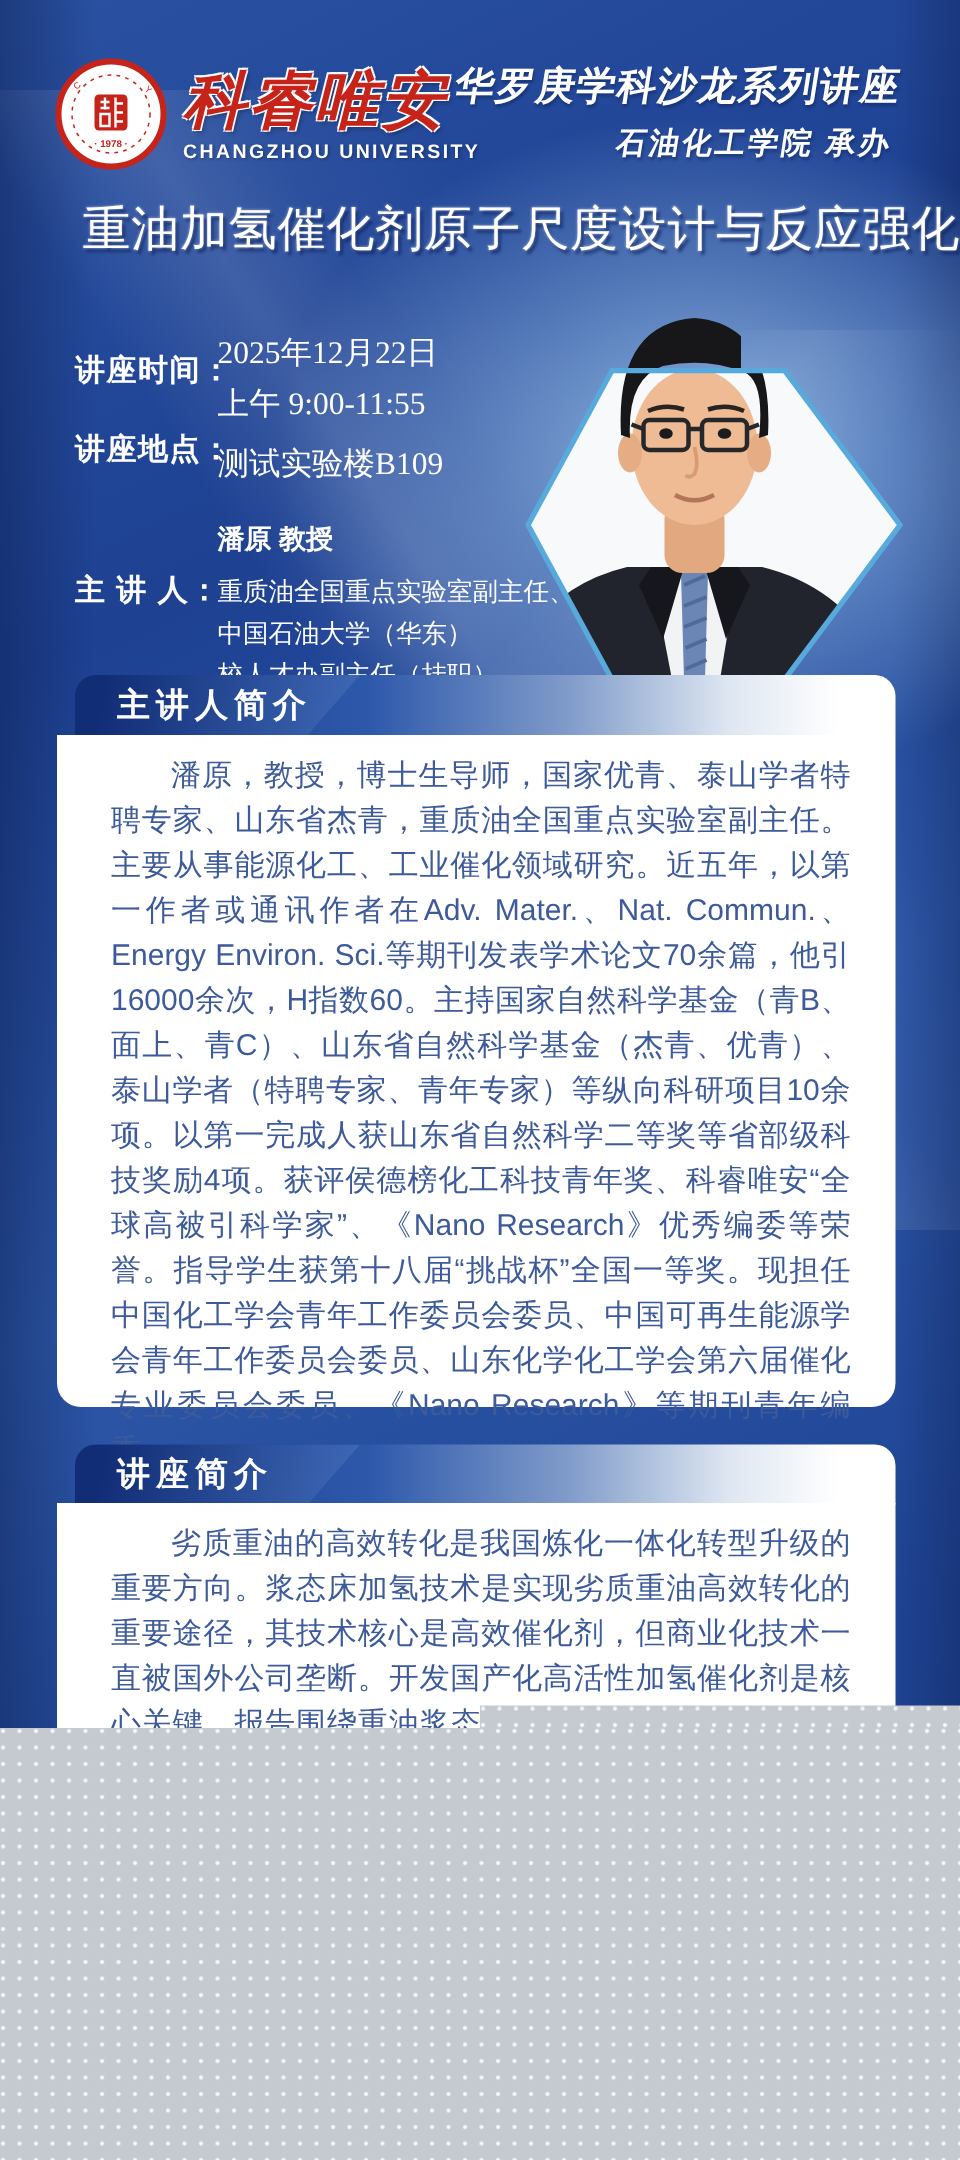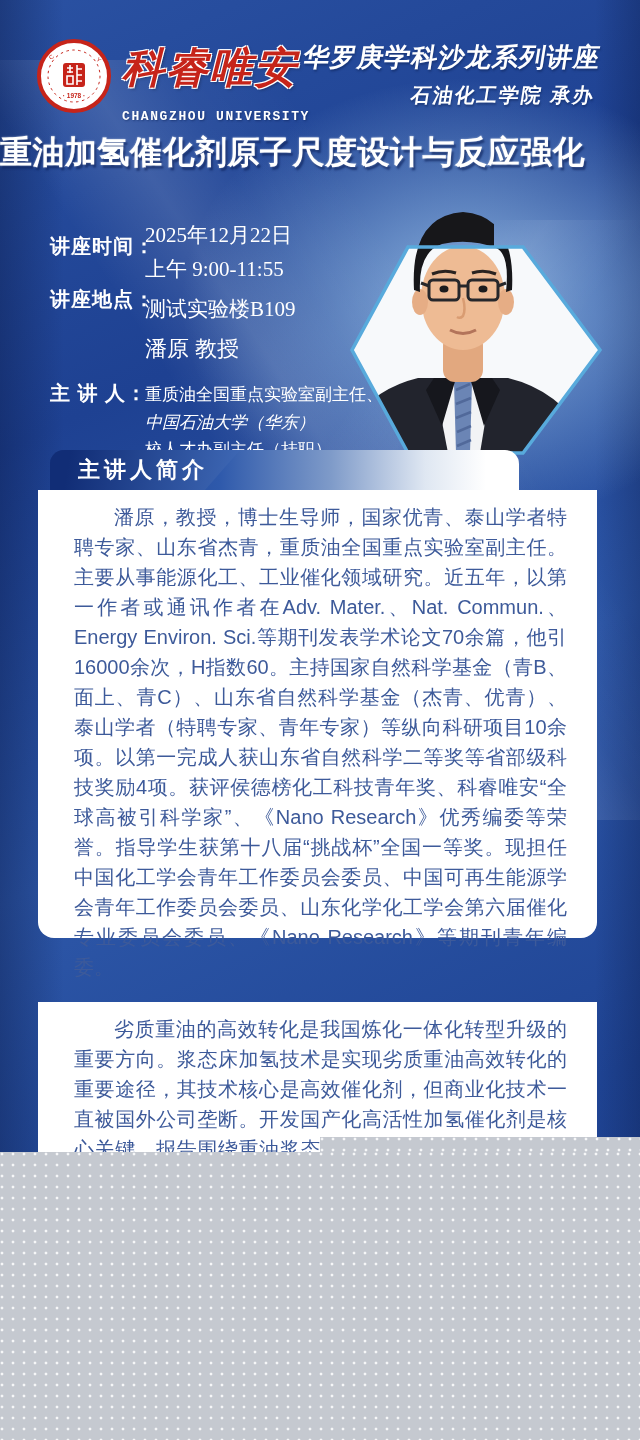--- a/index.html
+++ b/index.html
@@ -29,54 +29,53 @@
   .logo-row { position:absolute; left:36px; top:38px; display:flex; align-items:flex-start; }
   .seal { width:76px; height:76px; flex:0 0 auto; }
   .uni-text { margin-left:10px; padding-top:8px; }
   .uni-cn {
     font-family:"Liberation Serif","DejaVu Serif",serif;
     font-size:42px; line-height:44px; font-weight:900; font-style:italic;
     color:#c6241a; letter-spacing:2px; white-space:nowrap;
     text-shadow:-1px -1px 0 #fff, 1px -1px 0 #fff, -1px 1px 0 #fff, 1px 1px 0 #fff, 2px 2px 3px rgba(0,0,0,.25);
   }
   .uni-en {
-    margin-top:19px; font-size:13px; font-weight:bold; color:#fff; letter-spacing:1.6px; white-space:nowrap;
+    margin-top:3px; font-size:13px; font-weight:bold; color:#fff; letter-spacing:1.6px; white-space:nowrap;
     text-shadow:1px 1px 2px rgba(10,30,80,.5);
-    font-family:Liberation Mono, monospace;
   }
   .series { position:absolute; right:42px; top:40px; text-align:right; transform:skewX(-9deg); }
   .series-title {
     font-size:26px; font-weight:900; color:#fff; letter-spacing:1px; white-space:nowrap;
     text-shadow:1px 2px 2px rgba(10,30,80,.45);
   }
   .series-org {
     margin-top:7px; font-size:20px; font-weight:900; color:#fff; letter-spacing:2px; white-space:nowrap;
     text-shadow:1px 2px 2px rgba(10,30,80,.45);
   }
 
   .main-title {
-    position:absolute; left:0; right:0; top:131px; text-align:left;
-    font-size:32px; font-weight:700; color:#fff; letter-spacing:0.5px; white-space:nowrap;
+    position:absolute; left:0; right:0; top:131px; text-align:right;
+    font-size:32px; font-weight:400; color:#fff; letter-spacing:0.5px; white-space:nowrap;
     text-shadow:2px 3px 2px rgba(12,34,92,.65), 0 0 2px rgba(255,255,255,.6);
   }
 
   
   .info { position:absolute; left:50px; top:218px; color:#fff; }
   .info-row { position:absolute; white-space:nowrap; }
   .lab { font-size:20px; font-weight:bold; letter-spacing:1px; }
   .val-serif { font-family:"Liberation Serif","DejaVu Serif",serif; font-size:21px; }
   .val-sans  { font-size:21px; }
   .sub { font-size:17px; }
 
   
   .photo { position:absolute; left:330px; top:168px; width:300px; height:296px; }
 
   
   .band {
-    position:absolute; left:50px; width:469px; height:40px;
+    position:absolute; left:50px; width:547px; height:40px;
     border-radius:14px 14px 0 0; overflow:hidden;
     background:linear-gradient(90deg,#16357e 0%, #2e59ab 36%, #7f9bc9 60%, #dfe7f2 80%, #ffffff 93%);
   }
   .ribbon {
     position:absolute; left:0; top:0; bottom:0; width:200px;
     clip-path:polygon(0 0, 190px 0, 155px 100%, 0 100%);
     background:linear-gradient(100deg,#112d76 10%, #3f69b6 95%);
   }
   .band-label {
     position:relative; z-index:2; padding-left:28px; line-height:40px;
@@ -138,23 +137,23 @@
 
   <div class="info">
     <div class="info-row lab" style="left:0; top:15px;">讲座时间：</div>
     <div class="info-row val-serif" style="left:95px; top:3px;">2025年12月22日</div>
     <div class="info-row val-serif" style="left:95px; top:37px;">上午 9:00-11:55</div>
 
     <div class="info-row lab" style="left:0; top:68px;">讲座地点：</div>
     <div class="info-row val-serif" style="left:95px; top:77px;">测试实验楼B109</div>
 
     <div class="info-row lab" style="left:0; top:130px;margin-top:32px;">主 讲 人：</div>
-    <div class="info-row val-sans" style="left:95px; top:116px; font-size:22px;">潘原 教授</div>
+    <div class="info-row val-sans" style="left:95px; top:129px; font-size:18px;font-weight:bold;">潘原 教授</div>
     <div class="info-row sub" style="left:95px; top:165px;">重质油全国重点实验室副主任、</div>
-    <div class="info-row sub" style="left:95px; top:193px;font-style:italic;">中国石油大学（华东）</div>
+    <div class="info-row sub" style="left:95px; top:193px;">中国石油大学（华东）</div>
     <div class="info-row sub" style="left:95px; top:220px;">校人才办副主任（挂职）</div>
   </div>
 
   <svg class="photo" viewBox="0 0 300 296">
     <defs>
       <clipPath id="hexpop">
         <polygon points="22,182 78,79 193,79 270,182 193,285 78,285"></polygon>
         <rect x="72" y="8" width="92" height="78"></rect>
       </clipPath>
     </defs>
@@ -200,19 +199,23 @@
   </svg>
 
   <div class="band" id="band1">
     <div class="ribbon"></div>
     <div class="band-label">主讲人简介</div>
   </div>
   <div class="card" id="card1">
     <p>潘原，教授，博士生导师，国家优青、泰山学者特聘专家、山东省杰青，重质油全国重点实验室副主任。主要从事能源化工、工业催化领域研究。近五年，以第一作者或通讯作者在Adv. Mater.、Nat. Commun.、Energy Environ. Sci.等期刊发表学术论文70余篇，他引16000余次，H指数60。主持国家自然科学基金（青B、面上、青C）、山东省自然科学基金（杰青、优青）、泰山学者（特聘专家、青年专家）等纵向科研项目10余项。以第一完成人获山东省自然科学二等奖等省部级科技奖励4项。获评侯德榜化工科技青年奖、科睿唯安“全球高被引科学家”、《Nano Research》优秀编委等荣誉。指导学生获第十八届“挑战杯”全国一等奖。现担任中国化工学会青年工作委员会委员、中国可再生能源学会青年工作委员会委员、山东化学化工学会第六届催化专业委员会委员、《Nano Research》等期刊青年编委。</p>
   </div>
 
+  <div class="band" id="band2">
+    <div class="ribbon"></div>
+    <div class="band-label">讲座简介</div>
+  </div>
   <div class="card" id="card2">
     <p>劣质重油的高效转化是我国炼化一体化转型升级的重要方向。浆态床加氢技术是实现劣质重油高效转化的重要途径，其技术核心是高效催化剂，但商业化技术一直被国外公司垄断。开发国产化高活性加氢催化剂是核心关键。报告围绕重油浆态床加氢催化反应体系，针对加氢催化剂活性中心结构调控与反</p>
   </div>
 
   <div class="gray" id="gray-right"></div>
   <div class="gray" id="gray-bottom"></div>
 </div>
 
 </body></html>

